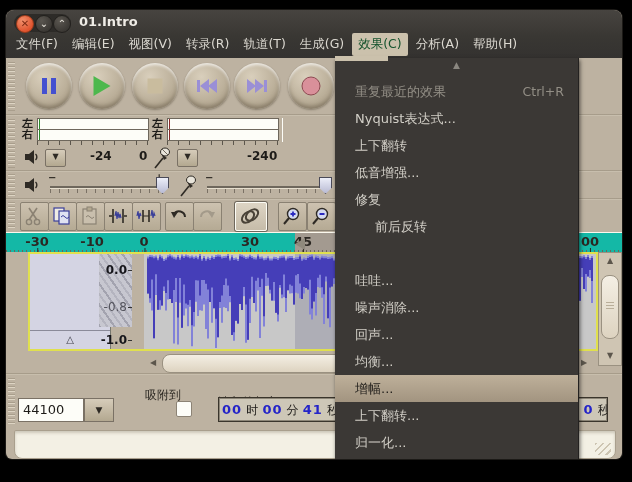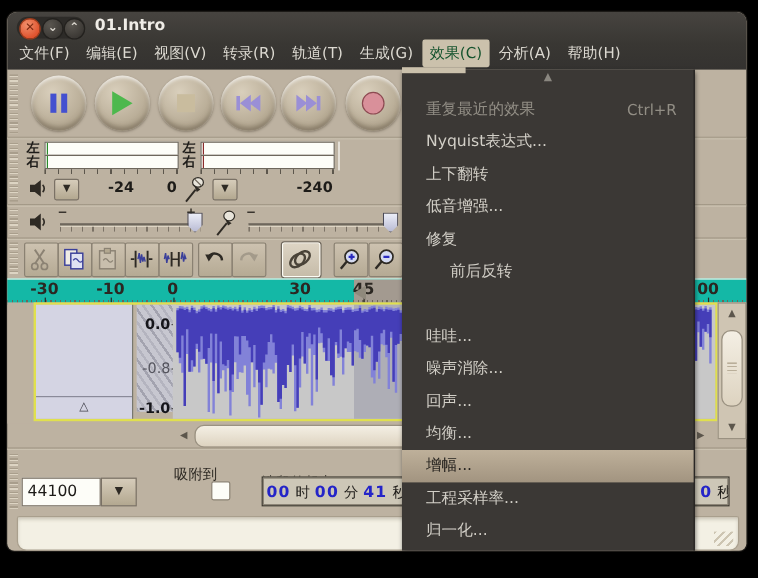--- a/index.html
+++ b/index.html
@@ -289,21 +289,21 @@
     <div class="abs" style="left:289px;top:5px;width:0;height:0;border-right:10px solid #8f897c;border-top:6px solid transparent;border-bottom:6px solid transparent;"></div>
   </div>
 
   <div class="abs" style="left:0;top:242px;width:616px;height:101px;background:#bdb2a1;">
     <div class="abs" style="left:22px;top:0;width:570px;height:99px;border:2px solid #e0e04e;box-sizing:border-box;">
       <div class="abs" id="tpanel" style="left:0;top:0;width:80px;height:95px;">
         <div class="abs" style="left:0;top:76px;width:80px;height:1px;background:#8a8a99;"></div>
         <div class="abs" style="left:0;top:77px;width:80px;height:18px;text-align:center;font-size:10px;color:#44444e;line-height:18px;">△</div>
       </div>
       <div class="abs" style="left:80px;top:0;width:1px;height:95px;background:#77776f;"></div>
-      <div class="abs" id="vruler" style="left:84px;top:0;width:33px;height:89px;">
+      <div class="abs" id="vruler" style="left:69px;top:0;width:33px;height:73px;">
         <div class="vr-num" style="top:9px;">0.0</div>
         <div class="vr-num mid" style="top:46px;">-0.8</div>
         <div class="vr-num" style="top:79px;">-1.0</div>
       </div>
       <div class="abs wavebg" style="left:114px;top:0;width:452px;height:95px;">
         <div class="abs" style="left:151px;top:0;width:283px;height:95px;background:#aeaeb6;"></div>
         <svg id="wavesvg" class="abs" style="left:0;top:0;" width="452" height="95">
           <path id="wavelight" stroke="#8282d8" stroke-width="2" fill="none" d="M4 2.6V39.5M6 1.0V48.8M8 1.3V56.6M10 2.3V84.3M12 1.6V41.1M14 4.2V55.8M16 0.7V55.7M18 2.3V51.4M20 5.0V36.9M22 3.8V56.5M24 1.3V45.6M26 0.3V44.9M28 1.6V49.1M30 2.7V89.4M32 3.5V48.0M34 0.9V90.5M36 3.7V48.7M38 0.5V73.8M40 1.9V61.4M42 0.5V54.5M44 1.3V72.3M46 2.2V52.8M48 1.6V92.3M50 2.8V72.6M52 1.7V47.8M54 3.3V61.9M56 0.0V56.3M58 4.7V56.7M60 2.1V50.6M62 4.7V75.0M64 2.7V84.6M66 4.1V47.9M68 1.7V68.8M70 3.1V54.2M72 1.0V94.0M74 0.6V83.3M76 0.8V53.9M78 2.6V68.7M80 1.9V53.3M82 1.8V53.9M84 0.1V57.2M86 4.4V48.3M88 1.2V81.1M90 4.1V86.8M92 3.4V66.8M94 5.0V69.4M96 0.2V50.1M98 0.8V56.0M100 1.7V42.3M102 2.9V88.7M104 2.5V85.8M106 0.8V68.9M108 1.9V43.1M110 3.2V49.0M112 3.4V57.5M114 0.2V36.4M116 2.7V83.9M118 2.5V41.8M120 4.2V72.5M122 3.7V32.0M124 2.3V31.7M126 4.4V39.5M128 4.4V46.6M130 2.7V46.8M132 2.9V58.7M134 4.0V67.4M136 2.2V33.8M138 1.7V44.3M140 1.5V43.2M142 4.6V58.0M144 2.4V36.3M146 2.1V39.4M148 2.1V39.3M150 4.0V50.6M152 3.3V38.7M154 3.1V39.5M156 0.6V44.2M158 4.7V45.0M160 3.5V39.4M162 4.0V34.0M164 1.9V35.4M166 1.0V60.5M168 0.5V65.5M170 3.8V47.4M172 1.4V61.6M174 2.0V32.9M176 3.4V33.8M178 1.7V43.7M180 2.2V70.1M182 2.2V27.5M184 3.1V64.2M186 2.7V73.3M188 2.2V32.5M190 4.6V30.1M192 1.7V53.8M194 1.1V47.3M196 0.9V24.9M198 4.7V63.1M200 1.3V29.6M202 4.2V59.8M204 1.6V25.8M206 3.9V46.7M208 0.1V61.9M210 2.9V68.2M212 3.7V77.0M214 0.3V27.4M216 1.6V60.0M218 1.3V31.5M220 2.2V40.3M222 1.2V81.1M224 0.2V34.0M226 0.7V47.5M228 4.0V66.1M230 0.3V37.4M232 4.4V81.7M234 3.6V37.0M236 4.9V38.4M238 4.0V81.4M240 2.0V41.4M242 4.4V50.8M244 4.4V39.9M246 1.6V70.6M248 1.5V38.1M250 3.1V40.6M252 1.6V64.5M254 3.0V81.8M256 4.8V48.0M258 4.0V35.8M260 0.4V43.1M262 1.6V83.2M264 4.0V53.3M266 0.2V56.1M268 1.1V65.2M270 2.3V58.9M272 1.0V84.3M274 2.1V66.0M276 3.7V70.8M278 4.2V57.1M280 1.4V42.1M282 0.6V60.5M284 3.5V50.2M286 0.4V46.6M288 1.4V37.0M290 0.4V37.5M292 2.0V73.0M294 4.6V41.2M296 3.1V53.6M298 2.3V43.4M300 2.0V47.3M302 4.2V59.0M304 3.7V89.4M306 4.1V65.8M308 3.7V66.6M310 5.0V80.7M312 3.8V58.5M314 0.2V49.4M316 1.6V94.0M318 4.2V67.3M320 4.8V48.6M322 2.2V78.6M324 4.3V93.3M326 1.2V47.6M328 3.5V75.2M330 2.2V77.6M332 4.7V82.0M334 1.7V75.1M336 0.3V94.0M338 4.5V79.3M340 3.1V94.0M342 0.1V42.0M344 4.4V75.5M346 4.6V44.6M348 4.1V49.7M350 0.6V92.9M352 0.1V45.2M354 0.3V62.0M356 2.7V67.4M358 1.6V65.6M360 2.4V48.8M362 0.9V35.1M364 2.1V39.8M366 1.4V40.6M368 4.2V35.8M370 3.8V46.2M372 4.4V45.1M374 3.3V78.6M376 3.4V36.5M378 1.8V54.3M380 0.3V55.0M382 0.8V41.5M384 2.6V43.7M386 2.4V54.2M388 4.5V40.3M390 2.5V46.8M392 3.3V44.1M394 3.5V75.3M396 4.9V63.5M398 1.8V44.3M400 3.5V40.5M402 0.9V45.0M404 4.7V68.4M406 3.2V53.1M408 2.4V36.1M410 5.0V48.7M412 1.0V37.5M414 4.6V72.2M416 2.5V66.2M418 0.7V55.3M420 3.3V57.8M422 4.3V62.1M424 1.1V29.4M426 5.0V61.0M428 3.1V37.4M430 1.8V26.2M432 1.6V74.1M434 0.9V25.1M436 1.9V46.7M438 2.3V22.9M440 1.2V34.9M442 3.0V37.5M444 1.0V22.4M446 4.0V23.9M448 2.1V49.0"></path>
           <path id="wavedark" stroke="#453eb8" stroke-width="2" fill="none" d="M4 4.6V39.5M6 3.0V44.2M8 3.3V25.5M10 4.3V84.3M12 3.6V20.3M14 6.2V55.8M16 2.7V46.3M18 4.3V51.4M20 7.0V32.4M22 5.8V39.1M24 3.3V26.2M26 2.3V44.9M28 3.6V49.1M30 4.7V35.9M32 5.5V24.0M34 2.9V63.6M36 5.7V24.1M38 2.5V73.8M40 3.9V30.5M42 2.5V49.5M44 3.3V50.8M46 4.2V45.9M48 3.6V71.3M50 4.8V58.1M52 3.7V26.3M54 5.3V26.4M56 2.0V41.4M58 6.7V25.9M60 4.1V26.1M62 6.7V29.7M64 4.7V35.4M66 6.1V47.9M68 3.7V33.6M70 5.1V54.2M72 3.0V64.7M74 2.6V83.3M76 2.8V48.1M78 4.6V41.5M80 3.9V31.1M82 3.8V24.6M84 2.1V31.4M86 6.4V41.9M88 3.2V81.1M90 6.1V78.2M92 5.4V66.8M94 7.0V69.4M96 2.2V50.1M98 2.8V56.0M100 3.7V33.0M102 4.9V50.4M104 4.5V85.8M106 2.8V44.8M108 3.9V22.7M110 5.2V49.0M112 5.4V26.7M114 2.2V23.7M116 4.7V32.9M118 4.5V24.7M120 6.2V62.2M122 5.7V18.9M124 4.3V23.8M126 6.4V35.7M128 6.4V46.6M130 4.7V27.9M132 4.9V58.7M134 6.0V60.4M136 4.2V31.1M138 3.7V40.6M140 3.5V20.6M142 6.6V44.0M144 4.4V36.3M146 4.1V30.5M148 4.1V31.8M150 6.0V50.6M152 5.3V21.2M154 5.1V20.0M156 2.6V29.4M158 6.7V45.0M160 5.5V33.0M162 6.0V34.0M164 3.9V35.4M166 3.0V25.8M168 2.5V54.5M170 5.8V47.4M172 3.4V39.0M174 4.0V23.7M176 5.4V20.8M178 3.7V33.3M180 4.2V40.2M182 4.2V22.5M184 5.1V64.2M186 4.7V33.6M188 4.2V32.5M190 6.6V24.3M192 3.7V32.7M194 3.1V36.3M196 2.9V21.3M198 6.7V53.1M200 3.3V21.4M202 6.2V59.8M204 3.6V20.5M206 5.9V25.0M208 2.1V34.8M210 4.9V33.8M212 5.7V42.2M214 2.3V16.5M216 3.6V60.0M218 3.3V23.2M220 4.2V40.3M222 3.2V66.3M224 2.2V23.6M226 2.7V40.3M228 6.0V66.1M230 2.3V37.4M232 6.4V52.0M234 5.6V21.1M236 6.9V19.1M238 6.0V62.2M240 4.0V41.4M242 6.4V50.8M244 6.4V21.9M246 3.6V33.5M248 3.5V35.2M250 5.1V32.5M252 3.6V44.3M254 5.0V46.4M256 6.8V25.2M258 6.0V20.3M260 2.4V25.8M262 3.6V83.2M264 6.0V31.5M266 2.2V39.5M268 3.1V65.2M270 4.3V37.3M272 3.0V34.7M274 4.1V35.2M276 5.7V70.8M278 6.2V26.3M280 3.4V42.1M282 2.6V60.5M284 5.5V50.2M286 2.4V46.6M288 3.4V20.6M290 2.4V23.3M292 4.0V73.0M294 6.6V34.7M296 5.1V31.7M298 4.3V32.1M300 4.0V47.3M302 6.2V42.7M304 5.7V89.4M306 6.1V65.8M308 5.7V36.9M310 7.0V67.4M312 5.8V31.0M314 2.2V35.8M316 3.6V63.0M318 6.2V50.7M320 6.8V30.2M322 4.2V78.6M324 6.3V93.3M326 3.2V47.6M328 5.5V45.3M330 4.2V77.6M332 6.7V53.0M334 3.7V66.6M336 2.3V40.7M338 6.5V56.3M340 5.1V94.0M342 2.1V42.0M344 6.4V75.5M346 6.6V44.6M348 6.1V34.6M350 2.6V53.8M352 2.1V45.2M354 2.3V62.0M356 4.7V67.4M358 3.6V30.0M360 4.4V26.4M362 2.9V18.1M364 4.1V27.2M366 3.4V20.3M368 6.2V23.0M370 5.8V46.2M372 6.4V45.1M374 5.3V52.8M376 5.4V18.1M378 3.8V26.6M380 2.3V55.0M382 2.8V27.0M384 4.6V43.7M386 4.4V33.4M388 6.5V40.3M390 4.5V37.8M392 5.3V27.1M394 5.5V75.3M396 6.9V28.0M398 3.8V39.5M400 5.5V28.9M402 2.9V20.8M404 6.7V31.5M406 5.2V53.1M408 4.4V26.7M410 7.0V24.5M412 3.0V37.5M414 6.6V30.4M416 4.5V27.5M418 2.7V46.8M420 5.3V49.1M422 6.3V26.6M424 3.1V29.4M426 7.0V35.2M428 5.1V37.4M430 3.8V26.2M432 3.6V64.3M434 2.9V25.1M436 3.9V46.7M438 4.3V13.9M440 3.2V34.9M442 5.0V20.0M444 3.0V22.4M446 6.0V16.1M448 4.1V27.1"></path>
         </svg>
@@ -360,18 +360,18 @@
     <div class="menuitem" style="top:47px;">Nyquist表达式...</div>
     <div class="menuitem" style="top:74px;">上下翻转</div>
     <div class="menuitem" style="top:101px;">低音增强...</div>
     <div class="menuitem" style="top:128px;">修复</div>
     <div class="menuitem" style="top:155px;padding-left:40px;">前后反转</div>
     <div class="menuitem" style="top:236px;">噪声消除...</div>
     <div class="menuitem" style="top:209px;">哇哇...</div>
     <div class="menuitem" style="top:263px;">回声...</div>
     <div class="menuitem" style="top:290px;">均衡...</div>
     <div class="menuitem hl" style="top:317px;">增幅...</div>
-    <div class="menuitem" style="top:344px;">工程采样率...</div>
+    <div class="menuitem" style="top:344px;">上下翻转...</div>
     <div class="menuitem" style="top:371px;">归一化...</div>
   </div>
 
 </div>
 </div>
 
 </body></html>

